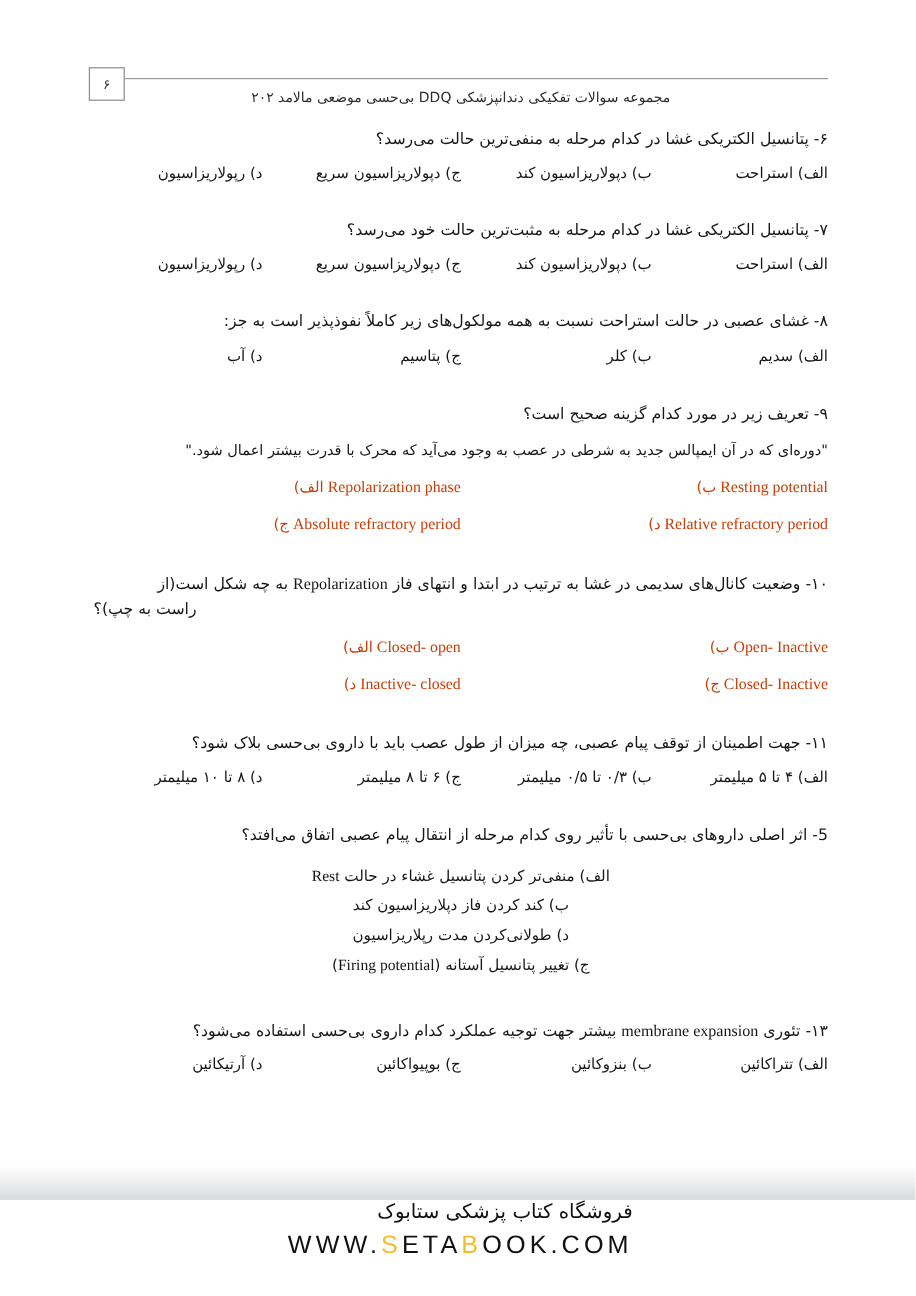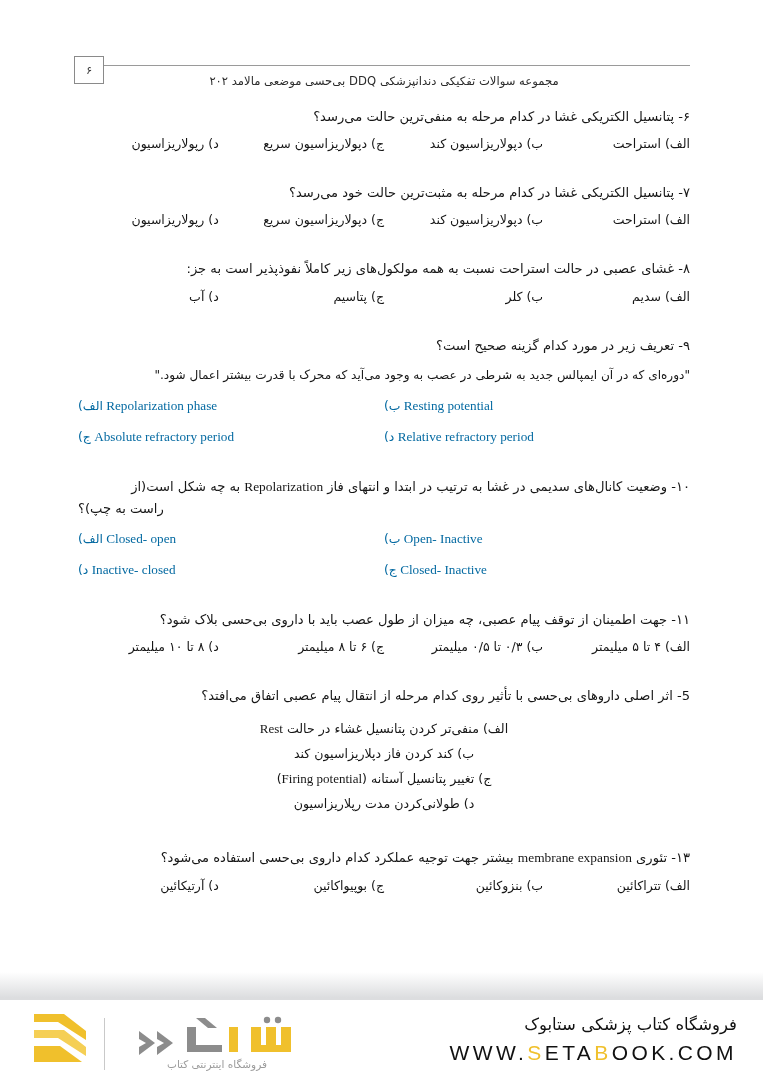--- a/index.html
+++ b/index.html
@@ -125,22 +125,22 @@
   
   .opts-grid {
     margin-top: 12px;
     display: grid;
     grid-template-columns: 1fr 1fr;
     row-gap: 15px;
     direction: rtl;
   }
   .opts-grid .opt {
     font-size: 13.2px;
-    color: #0369a1;
-    text-align: left;
+    color: #c2410c;
+    text-align: right;
     direction: rtl;
     font-family: "Liberation Serif", "DejaVu Serif", serif;
   }
   .opts-grid .opt .lbl {
     font-family: "DejaVu Sans", "Liberation Sans", sans-serif;
     font-size: 12.4px;
   }
 
   
   .opts-stack {
@@ -177,20 +177,21 @@
     top: 1000px;
     bottom: 0;
     background: #ffffff;
     display: flex;
     align-items: center;
   }
   .footer-inner {
     width: 100%;
     height: 100%;
     display: flex;
+    flex-direction: column;
     align-items: center;
     justify-content: space-between;
     padding: 0 26px 0 30px;
     box-sizing: border-box;
     direction: rtl;
     gap: 45px;
   }
 
   .brand-right {
     display: flex;
@@ -362,24 +363,24 @@
     <div class="q-block">
       <div class="q-stem">5- اثر اصلی داروهای بی‌حسی با تأثیر روی کدام مرحله از انتقال پیام عصبی اتفاق می‌افتد؟</div>
       <div class="opts-stack">
         <div class="opt">
           <span>الف) منفی‌تر کردن پتانسیل غشاء در حالت </span><span class="latin">Rest</span><span></span>
         </div>
         <div class="opt">
           <span>ب) کند کردن فاز دپلاریزاسیون کند</span>
         </div>
         <div class="opt">
+          <span>د) طولانی‌کردن مدت رپلاریزاسیون</span>
+        </div>
+        <div class="opt">
           <span>ج) تغییر پتانسیل آستانه (</span><span class="latin">Firing potential</span><span>)</span>
-        </div>
-        <div class="opt">
-          <span>د) طولانی‌کردن مدت رپلاریزاسیون</span>
         </div>
       </div>
     </div>
     <div class="gap-lg"></div>
 
     <div class="q-block">
       <div class="q-stem">
         <span>۱۳- تئوری </span><span class="latin">membrane expansion</span><span> بیشتر جهت توجیه عملکرد کدام داروی بی‌حسی استفاده می‌شود؟</span>
       </div>
       <div class="opts-row">

